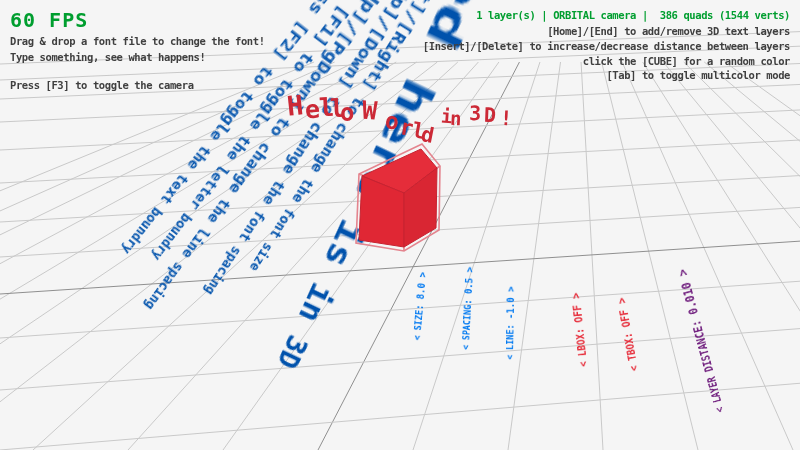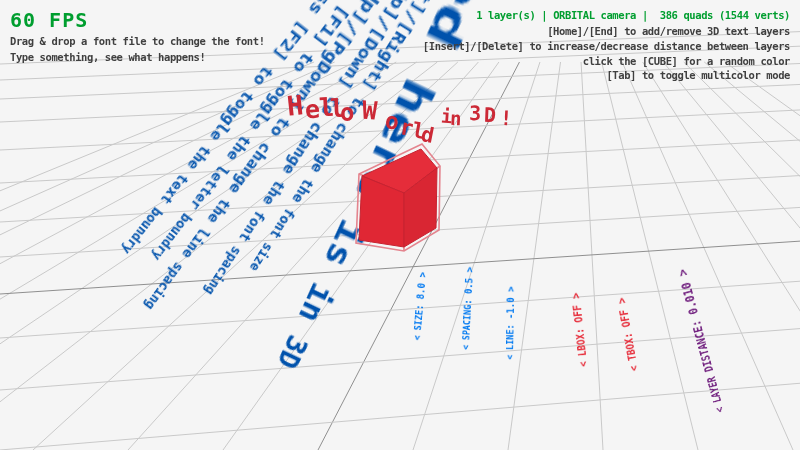--- a/index.html
+++ b/index.html
@@ -154,19 +154,20 @@
       <span class="hl" style="left: 441px; top: 107px; font-size: 19px; transform: rotate(4deg); color: rgb(204, 41, 54);">i</span>
       <span class="hl" style="left: 450px; top: 109px; font-size: 19px; transform: rotate(3deg); color: rgb(204, 41, 54);">n</span>
       <span class="hl" style="left: 469px; top: 103px; font-size: 20px; transform: rotate(1deg); color: rgb(204, 41, 54);">3</span>
       <span class="hl" style="left: 484px; top: 105px; font-size: 20px; transform: rotate(2deg); color: rgb(204, 41, 54);">D</span>
       <span class="hl" style="left: 500px; top: 108px; font-size: 20px; transform: rotate(3deg); color: rgb(204, 41, 54);">!</span>
     </div>
 
   <div id="fps" class="hud">60 FPS</div>
   <div id="hl1" class="hud help">Type something, see what happens!</div>
   <div id="hl0" class="hud help">Drag &amp; drop a font file to change the font!</div>
+  <div id="hl2" class="hud help">Press [F3] to toggle the camera</div>
   <div id="status" class="hud">1 layer(s) | ORBITAL camera |  386 quads (1544 verts)</div>
   <div id="hr0" class="hud help">[Home]/[End] to add/remove 3D text layers</div>
   <div id="hr2" class="hud help">click the [CUBE] for a random color</div>
   <div id="hr1" class="hud help">[Insert]/[Delete] to increase/decrease distance between layers</div>
   <div id="hr3" class="hud help">[Tab] to toggle multicolor mode</div>
 
 </div>
 
 </body></html>

